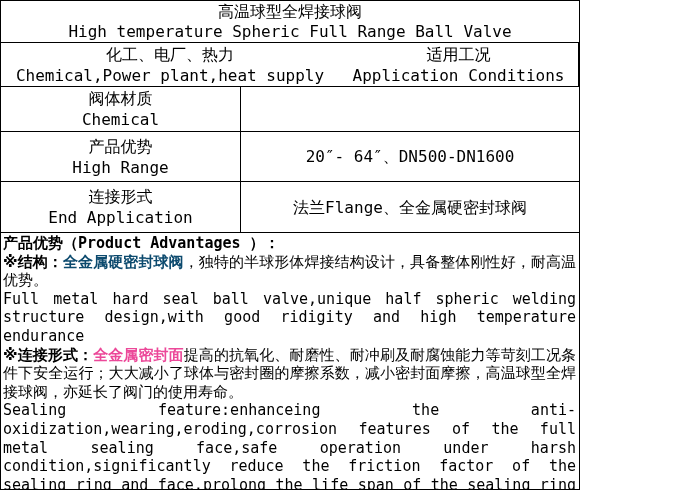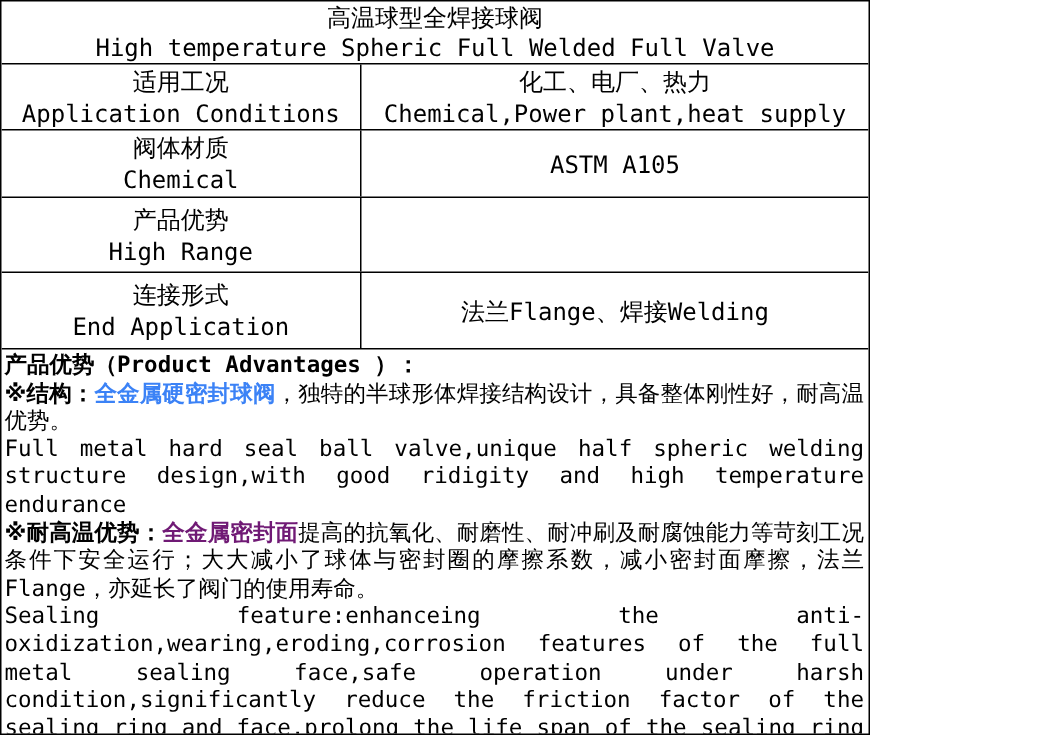--- a/index.html
+++ b/index.html
@@ -30,67 +30,67 @@
   .bold{font-weight:bold;}
   .red{font-weight:bold;}
 </style>
 </head>
 <body>
 
 <div class="page">
 
   <div class="title-block">
     <div>高温球型全焊接球阀</div>
-    <div>High temperature Spheric Full Welded Full Valve</div>
+    <div>High temperature Spheric Full Range Ball Valve</div>
   </div>
 
   <div class="trow h44">
+    <div class="cell value">
+      <div>化工、电厂、热力</div>
+      <div>Chemical,Power plant,heat supply</div>
+    </div>
     <div class="cell label">
       <div>适用工况</div>
       <div>Application Conditions</div>
-    </div>
-    <div class="cell value">
-      <div>化工、电厂、热力</div>
-      <div>Chemical,Power plant,heat supply</div>
     </div>
   </div>
 
   <div class="trow h45">
     <div class="cell label">
       <div>阀体材质</div>
       <div>Chemical</div>
-    </div>
-    <div class="cell value">
-      <div>ASTM A105</div>
     </div>
   </div>
 
 
   <div class="trow h50">
     <div class="cell label">
       <div>产品优势</div>
       <div>High Range</div>
     </div>
+    <div class="cell value">
+      <div>20″- 64″、DN500-DN1600</div>
+    </div>
   </div>
 
   <div class="trow h51">
     <div class="cell label">
       <div>连接形式</div>
       <div>End Application</div>
     </div>
     <div class="cell value">
-      <div>法兰Flange、焊接Welding</div>
+      <div>法兰Flange、全金属硬密封球阀</div>
     </div>
   </div>
 
   <div class="adv">
     <div class="adv-line bold">产品优势（Product Advantages ）：</div>
     <div class="adv-line">
-      <span class="bold">※结构：</span><span class="red" style="color: #3b82f6;">全金属硬密封球阀</span><span>，独特的半球形体焊接结构设计，具备整体刚性好，耐高温优势。</span>
+      <span class="bold">※结构：</span><span class="red" style="color: #0c4a6e;">全金属硬密封球阀</span><span>，独特的半球形体焊接结构设计，具备整体刚性好，耐高温优势。</span>
     </div>
     <div class="adv-line">Full metal hard seal ball valve,unique half spheric welding structure design,with good ridigity and high temperature endurance</div>
     <div class="adv-line">
-      <span class="bold">※耐高温优势：</span><span class="red" style="color: #701a75;">全金属密封面</span><span>提高的抗氧化、耐磨性、耐冲刷及耐腐蚀能力等苛刻工况条件下安全运行；大大减小了球体与密封圈的摩擦系数，减小密封面摩擦，法兰Flange，亦延长了阀门的使用寿命。</span>
+      <span class="bold">※连接形式：</span><span class="red" style="color: #ec4899;">全金属密封面</span><span>提高的抗氧化、耐磨性、耐冲刷及耐腐蚀能力等苛刻工况条件下安全运行；大大减小了球体与密封圈的摩擦系数，减小密封面摩擦，高温球型全焊接球阀，亦延长了阀门的使用寿命。</span>
     </div>
     <div class="adv-line">Sealing feature:enhanceing the anti-oxidization,wearing,eroding,corrosion features of the full metal sealing face,safe operation under harsh condition,significantly reduce the friction factor of the sealing ring and face,prolong the life span of the sealing ring and valve.</div>
   </div>
 
 </div>
 
 </body></html>

